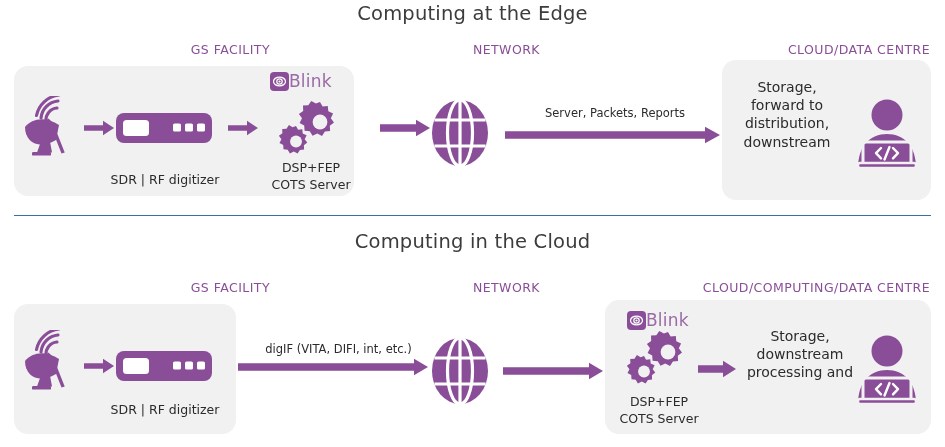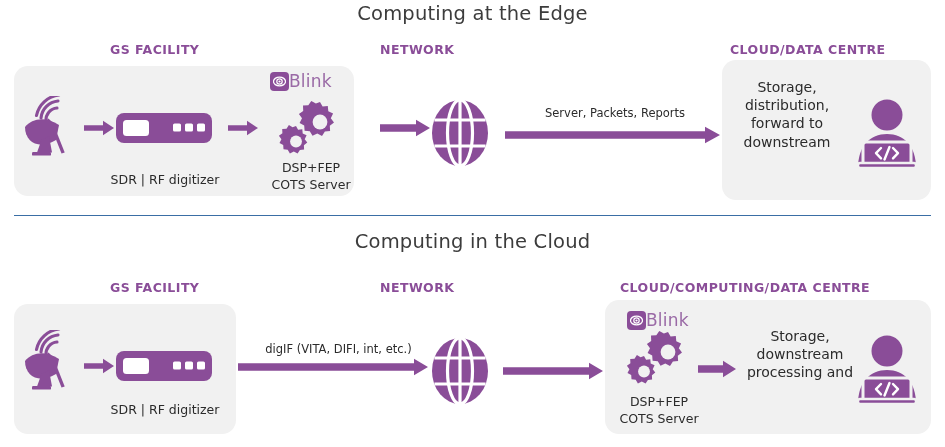--- a/index.html
+++ b/index.html
@@ -11,22 +11,22 @@
   .stage{position:absolute;inset:0;}
   .abs{position:absolute;}
 
   
   .section-title{
     font-size:19.5px;color:#3c3c3c;
     text-align:center;width:100%;letter-spacing:.2px;
     font-family:"DejaVu Sans","Liberation Sans",sans-serif;
   }
   .col-head{
-    font-size:12.5px;font-weight:bold;color:#8a4d98;
-    letter-spacing:.45px;text-align:left;white-space:nowrap;
+    font-size:12.5px;font-weight:normal;color:#8a4d98;
+    letter-spacing:.45px;text-align:right;white-space:nowrap;
   }
 
   
   .panel{
     background:#f1f1f1;border-radius:14px;
   }
 
   
   .divider{
     height:0;border-top:1.6px solid #3a6ea5;
@@ -155,22 +155,22 @@
   <div class="abs flowlabel" style="left:505px;top:106px;width:220px;">Server, Packets, Reports</div>
   <div class="abs" style="left:505px;top:126px;">
     <svg width="215" height="18" viewBox="0 0 215 18">
       <path d="M0 5.2 h200 V0.8 L215 9 L200 17.2 V12.8 H0 Z" fill="#8a4d98"></path>
     </svg>
   </div>
 
   <div class="abs panel" style="left:722px;top:60px;width:209px;height:140px;"></div>
   <div class="abs bigtext" style="left:728px;top:78px;width:118px;">
     <div>Storage,</div>
+    <div>forward to</div>
     <div>distribution,</div>
-    <div>forward to</div>
     <div>downstream</div>
   </div>
   <div class="abs" style="left:856px;top:98px;">
     <svg width="62" height="72" viewBox="0 0 62 72">
       <g fill="#8a4d98">
         <circle cx="31" cy="17" r="15.5"></circle>
         <path d="M2 70 C2 48 14 36 31 36 C48 36 60 48 60 70 Z"></path>
       </g>
       <g>
         <path d="M10 44 h42 a3 3 0 0 1 3 3 v19 h-48 v-19 a3 3 0 0 1 3 -3 z" fill="#8a4d98" stroke="#f1f1f1" stroke-width="3"></path>

